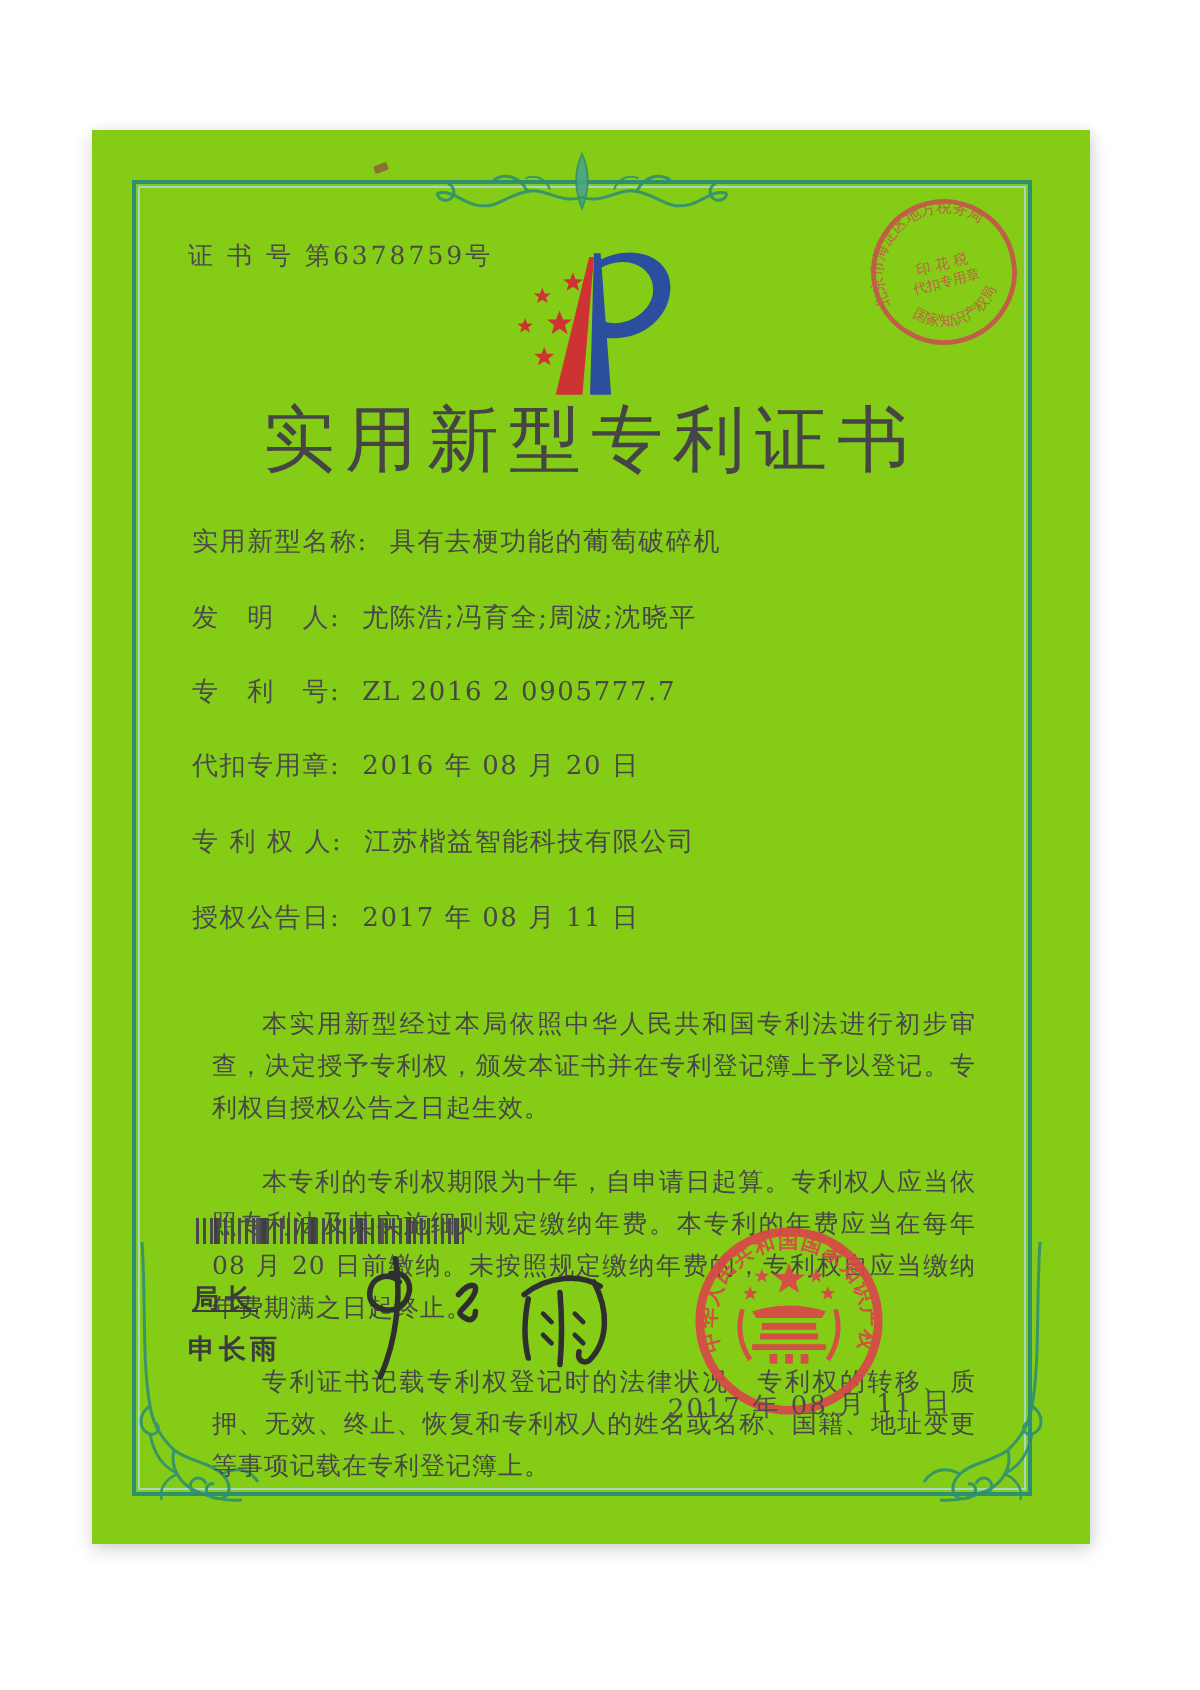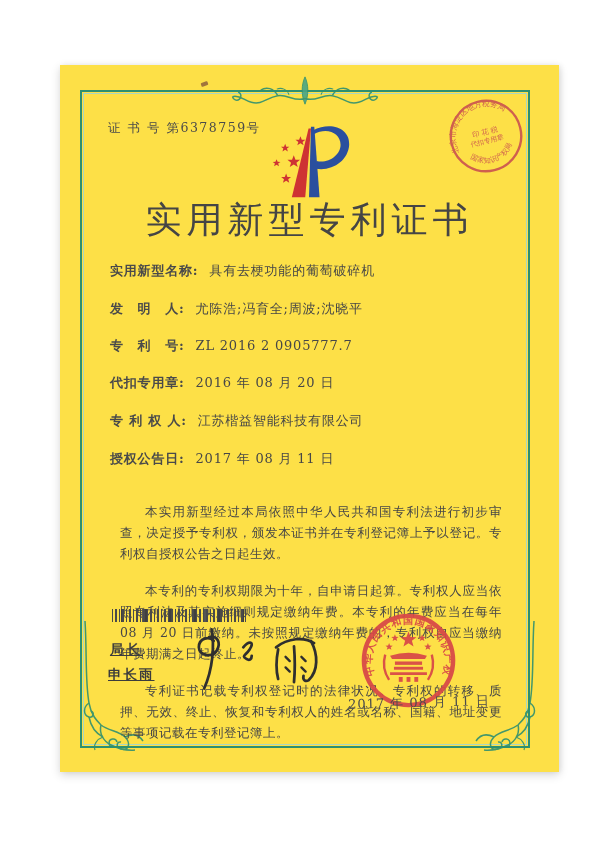--- a/index.html
+++ b/index.html
@@ -1,44 +1,44 @@
 <!DOCTYPE html>
 <html><head>
 <meta charset="utf-8">
 <style>
   html,body{margin:0;padding:0;background:#ffffff;width:600px;height:845px;overflow:hidden;}
   *{box-sizing:border-box;}
   .stage{position:relative;width:600px;height:845px;background:#ffffff;font-family:"DejaVu Serif","Liberation Serif",serif;}
-  .paper{position:absolute;left:60px;top:65px;width:499px;height:707px;background:#fde047;
+  .paper{position:absolute;left:46px;top:65px;width:499px;height:707px;background:#84cc16;
          box-shadow:0 3px 9px rgba(0,0,0,.16), 2px 0 5px rgba(0,0,0,.06);}
   .frame{position:absolute;left:20px;top:25px;width:450px;height:658px;border:2px solid #2e9070;}
   .frame::after{content:"";position:absolute;inset:1px;border:1px solid #a8d7c3;}
   .ornament-top{position:absolute;left:165px;top:7px;width:160px;height:38px;}
   .corner-flourish{position:absolute;width:70px;height:135px;top:556px;}
   .corner-right{left:412px;}
   .corner-left{left:17px;transform:scaleX(-1);}
   .cert-no{position:absolute;left:48px;top:55px;font-size:12.5px;color:#4a4a4a;letter-spacing:1.5px;white-space:nowrap;}
   .tax-stamp{position:absolute;left:386px;top:31px;width:80px;height:80px;transform:rotate(-14deg);opacity:.88;}
   .logo{position:absolute;left:202px;top:54px;width:96px;height:86px;}
   .title{position:absolute;left:0;top:131px;width:100%;text-align:center;font-size:36px;font-weight:500;
          color:#454545;letter-spacing:5px;margin:0;}
   .field{position:absolute;left:50px;font-size:13px;color:#474747;white-space:nowrap;letter-spacing:.8px;}
-  .field .lab{color:#4a4a4a;font-weight:bold;}
+  .field .lab{color:#4a4a4a;}
   .field .val{margin-left:6px;}
   .bodytext{position:absolute;left:44px;top:420px;width:414px;font-size:12.5px;line-height:21px;
             color:#474747;text-align:justify;}
   .bodytext p{margin:16px;text-indent:2em;letter-spacing:.5px;}
   .barcode{position:absolute;left:52px;top:544px;width:134px;height:13px;
     background-image:repeating-linear-gradient(90deg,#4a4a4a 0 1.5px,transparent 1.5px 3.5px),
                      repeating-linear-gradient(90deg,transparent 0 9px,#3f3f3f 9px 11.5px,transparent 11.5px 24px),
                      repeating-linear-gradient(90deg,transparent 0 30px,#555 30px 33px,transparent 33px 61px);}
   .signer-title{position:absolute;left:50px;top:576px;font-family:"DejaVu Sans","Liberation Sans",sans-serif;
                 font-weight:bold;font-size:13.5px;color:#3c3c3c;letter-spacing:3px;text-decoration:underline;}
   .signer-name{position:absolute;left:48px;top:601px;font-family:"DejaVu Sans","Liberation Sans",sans-serif;
-               font-weight:bold;font-size:13.5px;color:#3c3c3c;letter-spacing:2px;text-decoration:underline;}
+               font-weight:bold;font-size:13.5px;color:#3c3c3c;letter-spacing:2px;}
   .signature{position:absolute;left:128px;top:558px;width:138px;height:74px;}
   .seal{position:absolute;left:300px;top:547px;width:97px;height:97px;opacity:.93;}
   .issue-date{position:absolute;left:288px;top:629px;width:140px;font-size:13px;color:#4c4c4c;
               letter-spacing:1px;white-space:nowrap;transform:rotate(-1.5deg);}
   .page-info{position:absolute;left:0;top:660px;width:100%;text-align:center;font-size:11px;color:#555;letter-spacing:1px;}
   .speck{position:absolute;left:141px;top:17px;width:7px;height:4px;background:#8a5a3a;opacity:.8;border-radius:1px;transform:rotate(-20deg);}
 </style>
 </head>
 <body>
 

